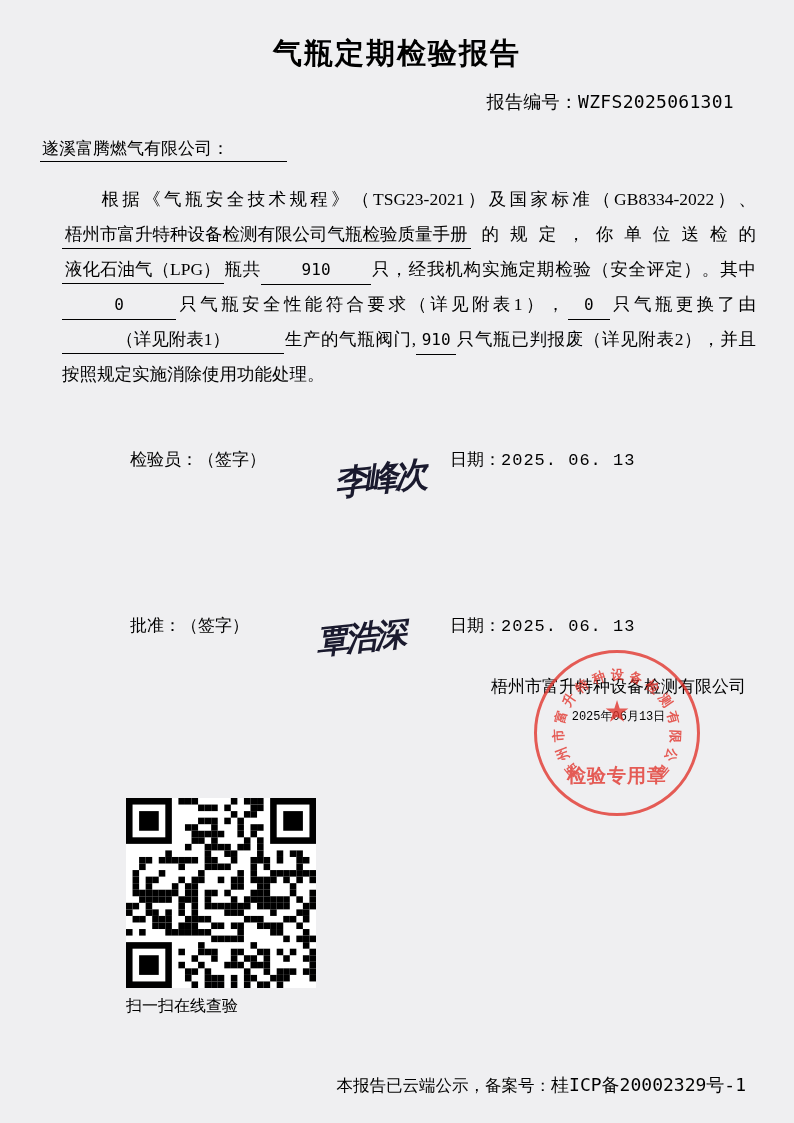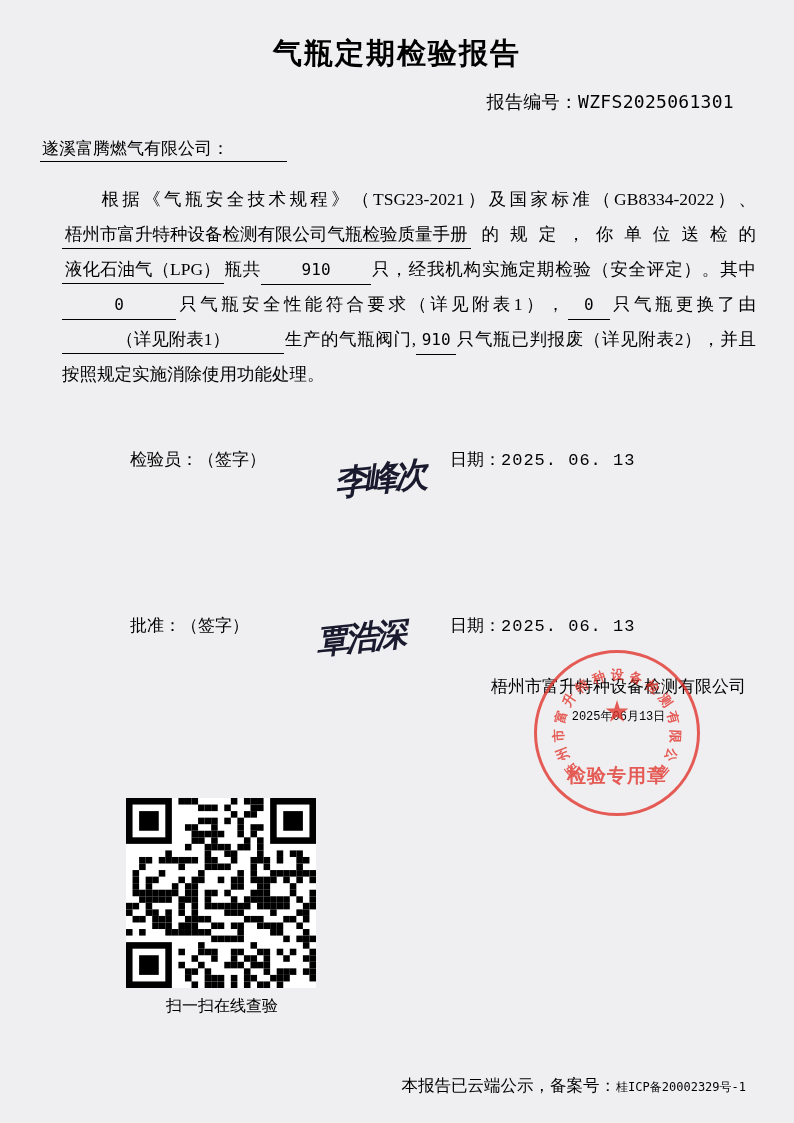--- a/index.html
+++ b/index.html
@@ -183,21 +183,20 @@
     font-family: Liberation Mono, monospace;
     letter-spacing: 1px;
   }
 
   
   .qr-wrap {
     position: absolute;
     left: 126px;
     top: 798px;
     width: 192px;
-    text-align: center;
   }
   .qr {
     width: 190px;
     height: 190px;
     background: #fff;
     padding: 0;
     box-sizing: border-box;
   }
   .qr svg { display: block; }
   .qr-caption {
@@ -207,21 +206,21 @@
   .footer {
     position: absolute;
     left: 0;
     right: 48px;
     bottom: 26px;
     text-align: right;
     font-size: 16.5px;
   }
   .footer .icp {
     font-family: "DejaVu Sans Mono", monospace;
-    font-size: 12px;
+    font-size: 18px;
   }
 </style>
 </head>
 <body>
 
 <div class="page">
 
   <div class="doc-title">气瓶定期检验报告</div>
 
   <div class="report-no">

